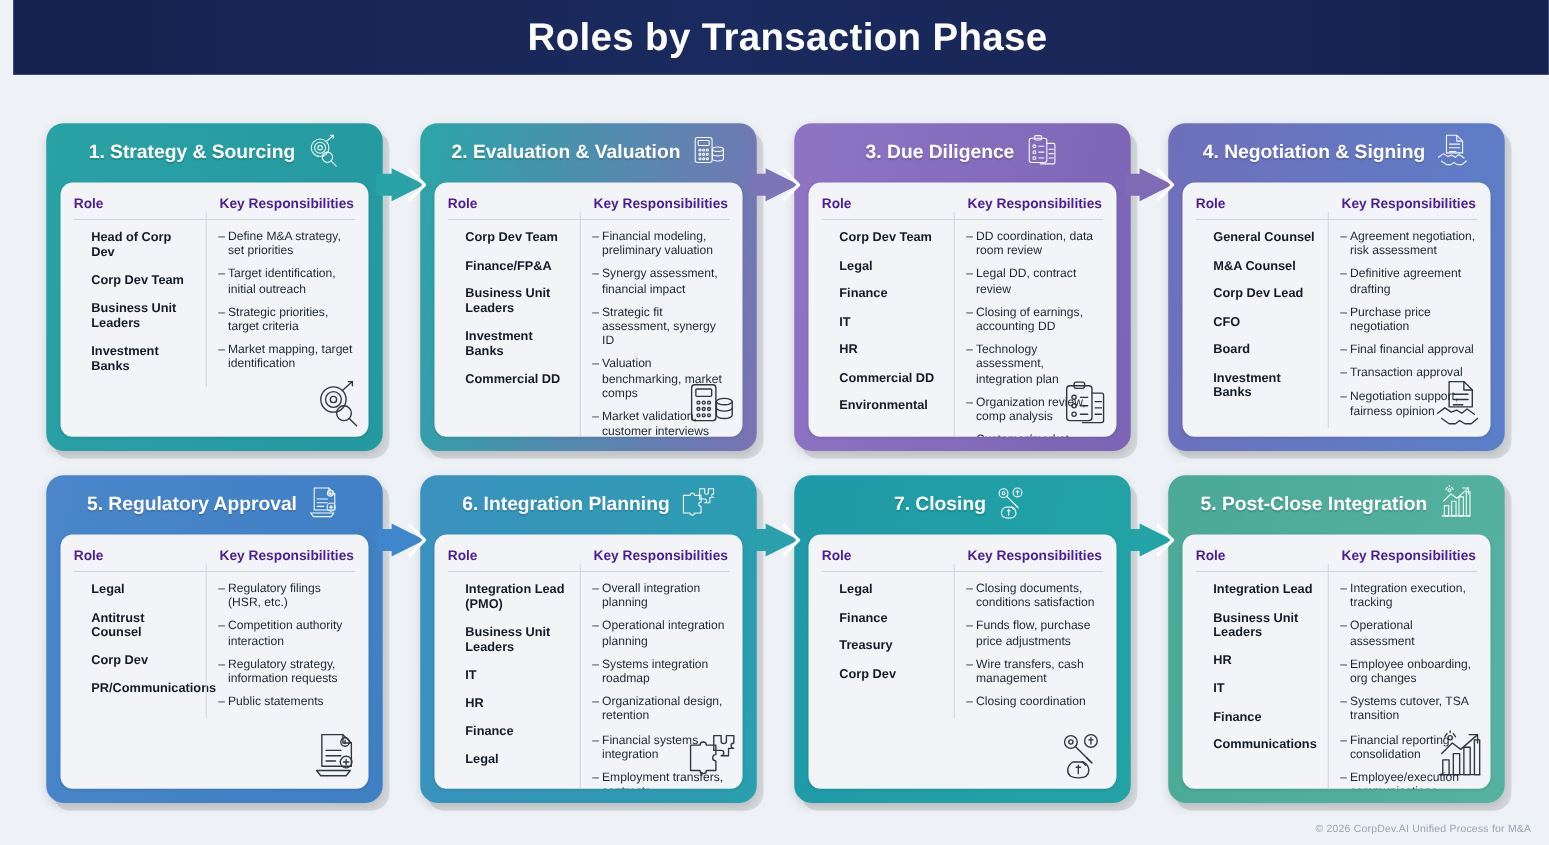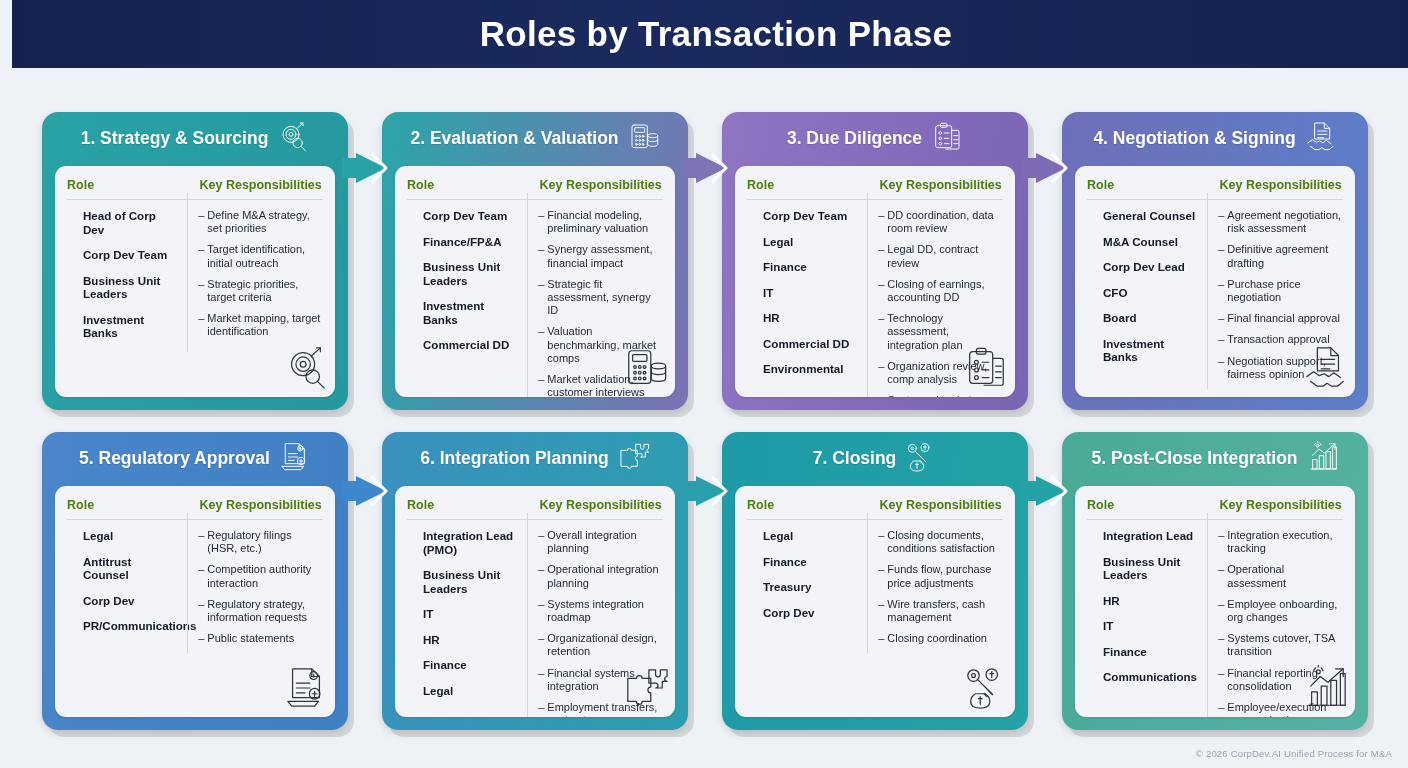--- a/index.html
+++ b/index.html
@@ -54,21 +54,21 @@
     background:#f2f4f7; border-radius:11px;
     box-shadow: 0 1px 3px rgba(0,0,0,0.10);
     padding:12px 12px 8px 12px;
     overflow:hidden;
   }
   .tbl { width:100%; height:100%; position:relative; }
   .tbl-head {
     display:flex; padding-bottom:7px; border-bottom:1px solid #d2d6dc;
   }
   .th {
-    font-size:12.5px; font-weight:bold; color:#4d7c0f;
+    font-size:12.5px; font-weight:bold; color:#4c1d95;
   }
   .col-role { width:47%; padding-right:8px; }
   .col-resp { width:53%; padding-left:11px;text-align:center; }
   .tbl-body { display:flex; padding-top:9px; position:relative; }
   .vline {
     position:absolute; left:47%; top:-7px; bottom:0; width:1px; background:#d2d6dc;
   }
   .roles-col { width:47%; padding-right:8px; display:flex; flex-direction:column; gap:0; }
   .resp-col  { width:53%; padding-left:11px; display:flex; flex-direction:column; gap:0; }
   .role-item {

